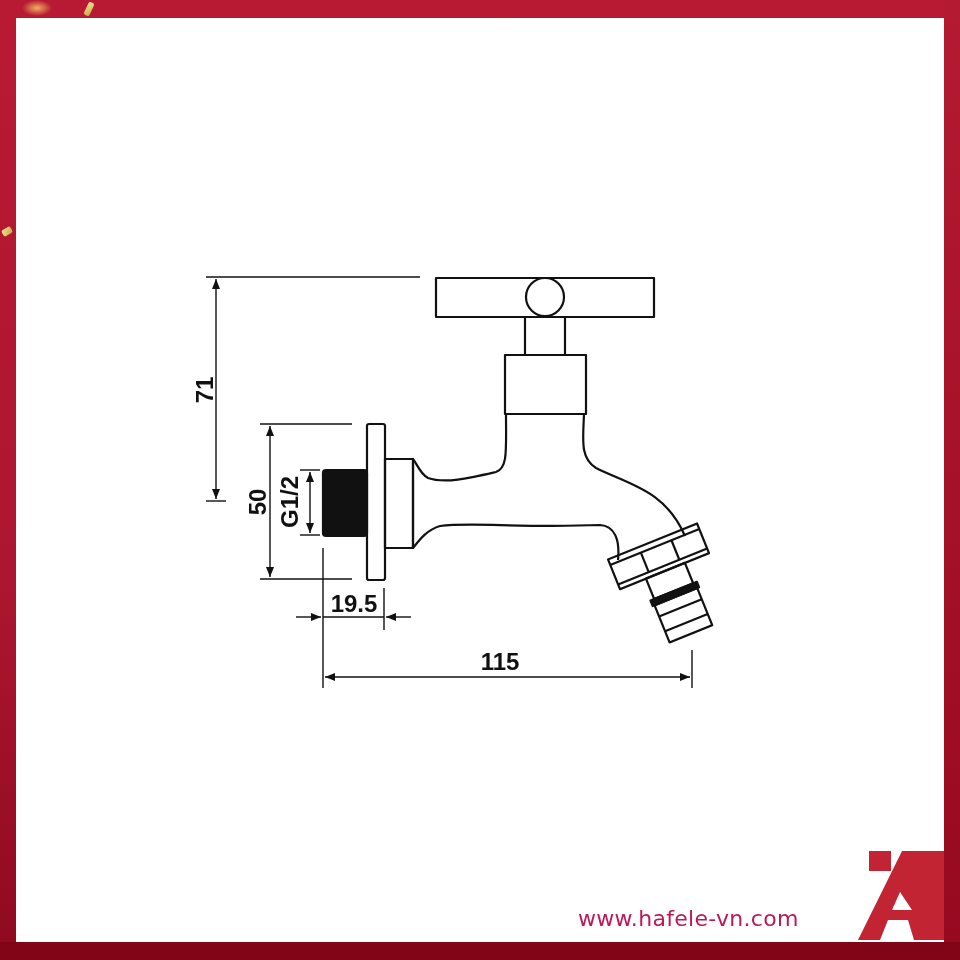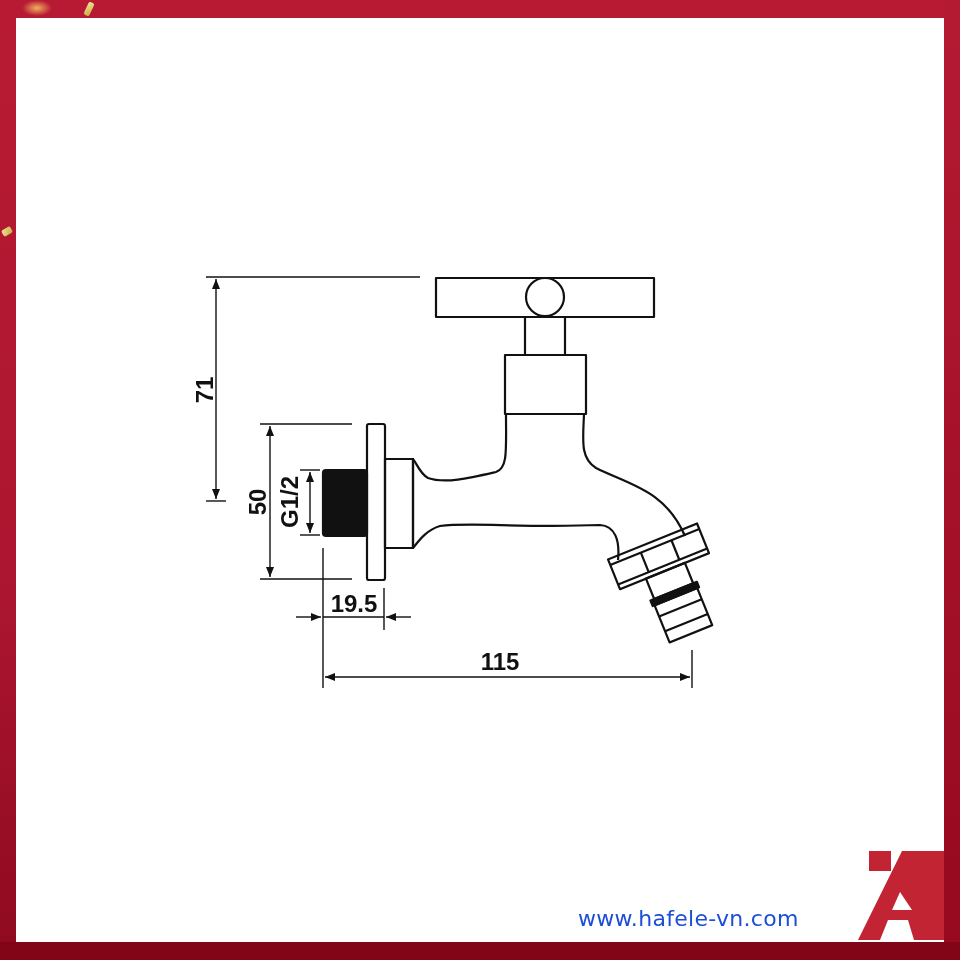--- a/index.html
+++ b/index.html
@@ -6,21 +6,21 @@
   body{width:960px;height:960px;position:relative;overflow:hidden;
     background:linear-gradient(180deg,#b81a33 0%,#ad1630 60%,#8e0a1f 100%);
     font-family:"Liberation Sans",sans-serif;}
   .panel{position:absolute;left:16px;top:18px;width:928px;height:924px;background:#ffffff;}
   .bottom-bar{position:absolute;left:0;top:942px;width:960px;height:18px;background:#820417;}
   .right-bar{position:absolute;left:944px;top:0;width:16px;height:960px;background:linear-gradient(180deg,#b51a33,#96091f);}
   .glow{position:absolute;left:22px;top:0;width:30px;height:16px;background:radial-gradient(ellipse at center,#f0b060 0%,rgba(240,176,96,0) 70%);}
   .confetti{position:absolute;background:linear-gradient(135deg,#f3e49a,#c9a93c);border-radius:2px;}
   svg.drawing{position:absolute;left:0;top:0;}
   .dim-text{font-family:"Liberation Sans",sans-serif;font-weight:bold;font-size:24px;fill:#111;}
-  .url{position:absolute;left:578px;top:906px;font-size:22px;color:#1d4ed8;letter-spacing:0.3px;font-family:"DejaVu Sans",sans-serif;font-weight:normal;}
+  .url{position:absolute;left:578px;top:906px;font-size:22px;color:#be185d;letter-spacing:0.3px;font-family:"DejaVu Sans",sans-serif;font-weight:normal;}
   .logo{position:absolute;left:858px;top:848px;width:86px;height:94px;}
 </style>
 </head>
 <body>
 
 <div class="glow"></div>
 <div class="confetti" style="left:86px;top:2px;width:6px;height:14px;transform:rotate(25deg);"></div>
 <div class="confetti" style="left:2px;top:228px;width:10px;height:7px;transform:rotate(-30deg);"></div>
 <div class="confetti" style="left:944px;top:608px;width:12px;height:14px;transform:rotate(35deg);"></div>
 

